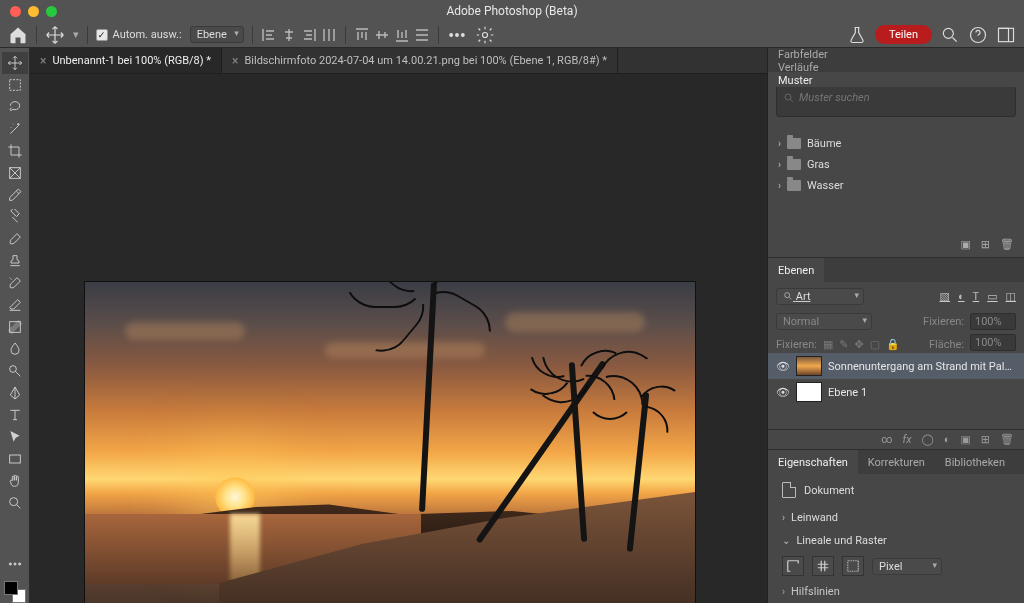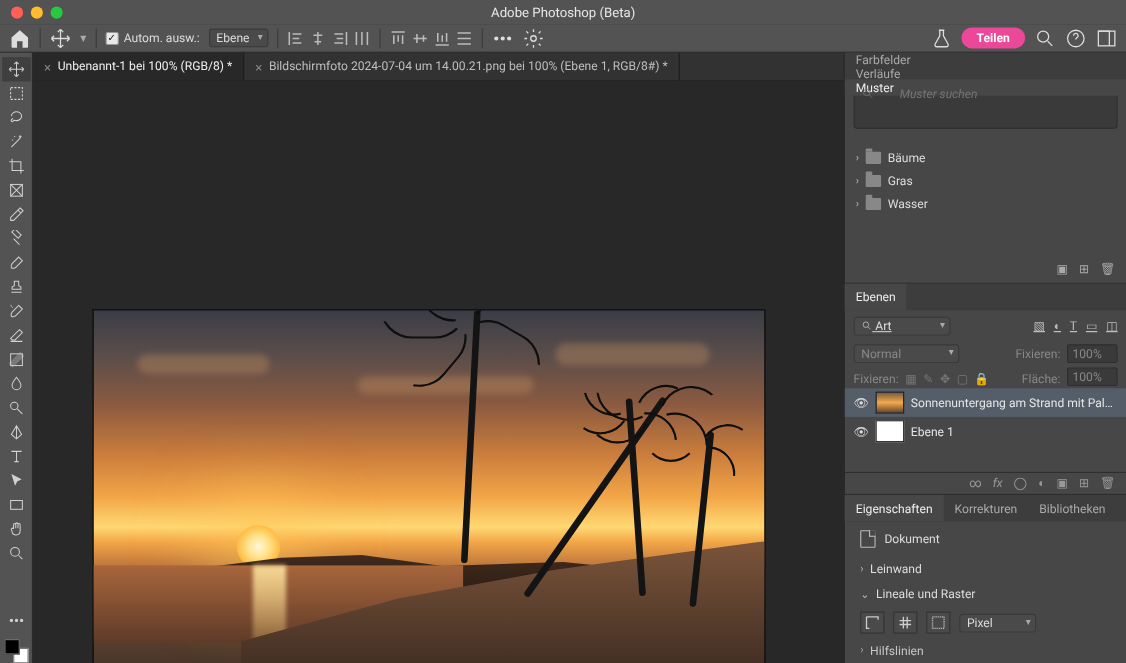--- a/index.html
+++ b/index.html
@@ -18,21 +18,21 @@
   .optionsbar { height: 26px; background: #535353; display: flex; align-items: center; padding: 0 8px; gap: 8px; border-bottom: 1px solid #2a2a2a; }
   .home-btn, .obtn { width: 20px; height: 20px; display: flex; align-items: center; justify-content: center; color: #ddd; cursor: pointer; }
   .opt-sep { width: 1px; height: 18px; background: #3b3b3b; }
   .opt-check { display: flex; align-items: center; gap: 5px; color: #ddd; }
   .cb { width: 12px; height: 12px; border: 1px solid #999; background: #e8e8e8; border-radius: 2px; display: flex; align-items: center; justify-content: center; color: #111; font-size: 9px; }
   .sel { background: #4a4a4a; border: 1px solid #3a3a3a; border-radius: 3px; padding: 1px 16px 1px 6px; color: #ddd; position: relative; cursor: pointer; }
   .sel::after { content: "▾"; position: absolute; right: 4px; top: 1px; font-size: 9px; color: #aaa; }
   .align-group { display: flex; gap: 4px; align-items: center; }
   .align-ic { width: 16px; height: 16px; display: flex; align-items: center; justify-content: center; color: #bbb; }
   .spacer { flex: 1; }
-  .share-btn { background: #ec4899; color: #fff; padding: 3px 14px; border-radius: 14px; border: none; cursor: pointer; font-size: 11px; font-weight: bold; }
+  .share-btn { background: #b91c1c; color: #fff; padding: 3px 14px; border-radius: 14px; border: none; cursor: pointer; font-size: 11px; }
 
   
   .main { display: flex; height: 555px; }
 
   
   .toolbar { width: 30px; background: #535353; border-right: 1px solid #2a2a2a; display: flex; flex-direction: column; align-items: center; padding-top: 4px; gap: 0; }
   .tool { width: 26px; height: 22px; display: flex; align-items: center; justify-content: center; color: #d0d0d0; cursor: pointer; position: relative; }
   .tool.active { background: #3f3f3f; }
   .tool svg { width: 16px; height: 16px; }
   .swatch-block { margin-top: 6px; position: relative; width: 22px; height: 22px; }
@@ -62,21 +62,21 @@
   .fronds span { position: absolute; width: 80px; height: 30px; border: 2px solid #0e0e0e; border-color: #0e0e0e transparent transparent transparent; border-radius: 60px 60px 0 0; transform-origin: left center; }
   .cloud { position: absolute; background: rgba(200,150,100,.35); border-radius: 20px; filter: blur(3px); }
 
   
   .panels { width: 257px; background: #474747; border-left: 1px solid #222; display: flex; flex-direction: column; font-size: 11px; }
 
   .panel { border-bottom: 1px solid #2e2e2e; padding-bottom: 6px; }
   .panel-tabs { display: flex; height: 24px; align-items: stretch; background: #3d3d3d; flex-direction: column; }
   .ptab { padding: 0 10px; display: flex; align-items: center; color: #aaa; cursor: pointer; }
   .ptab.active { background: #474747; color: #eee; }
-  .search { margin: 6px 8px; height: 39px; background: #3a3a3a; border: 1px solid #2e2e2e; border-radius: 3px; display: flex; align-items: flex-start; padding: 0 6px; gap: 23px; color: #777; }
+  .search { margin: 6px 8px; height: 39px; background: #3a3a3a; border: 1px solid #2e2e2e; border-radius: 3px; display: flex; align-items: center; padding: 0 6px; gap: 4px; color: #777; }
   .search input { background: transparent; border: none; outline: none; color: #ccc; flex: 1; font-size: 11px; font-style: italic; }
   .folder-row { display: flex; align-items: center; gap: 6px; padding: 4px 10px; color: #ddd; cursor: pointer; }
   .folder-row .chev { color: #bbb; font-size: 10px; }
   .folder-ic { width: 14px; height: 11px; background: #888; border-radius: 1px; position: relative; }
   .folder-ic::before { content:""; position:absolute; top:-3px; left:0; width:6px; height:3px; background:#888; border-radius:1px 1px 0 0; }
   .panel-footer { display: flex; justify-content: flex-end; gap: 10px; padding: 2px 10px 0; color: #aaa; }
   .panel-footer span { cursor: pointer; }
 
   .layers-tabs { display: flex; height: 24px; background: #3d3d3d; }
   .layers-header { padding: 6px 8px; display: flex; align-items: center; gap: 8px; text-decoration: underline; }

